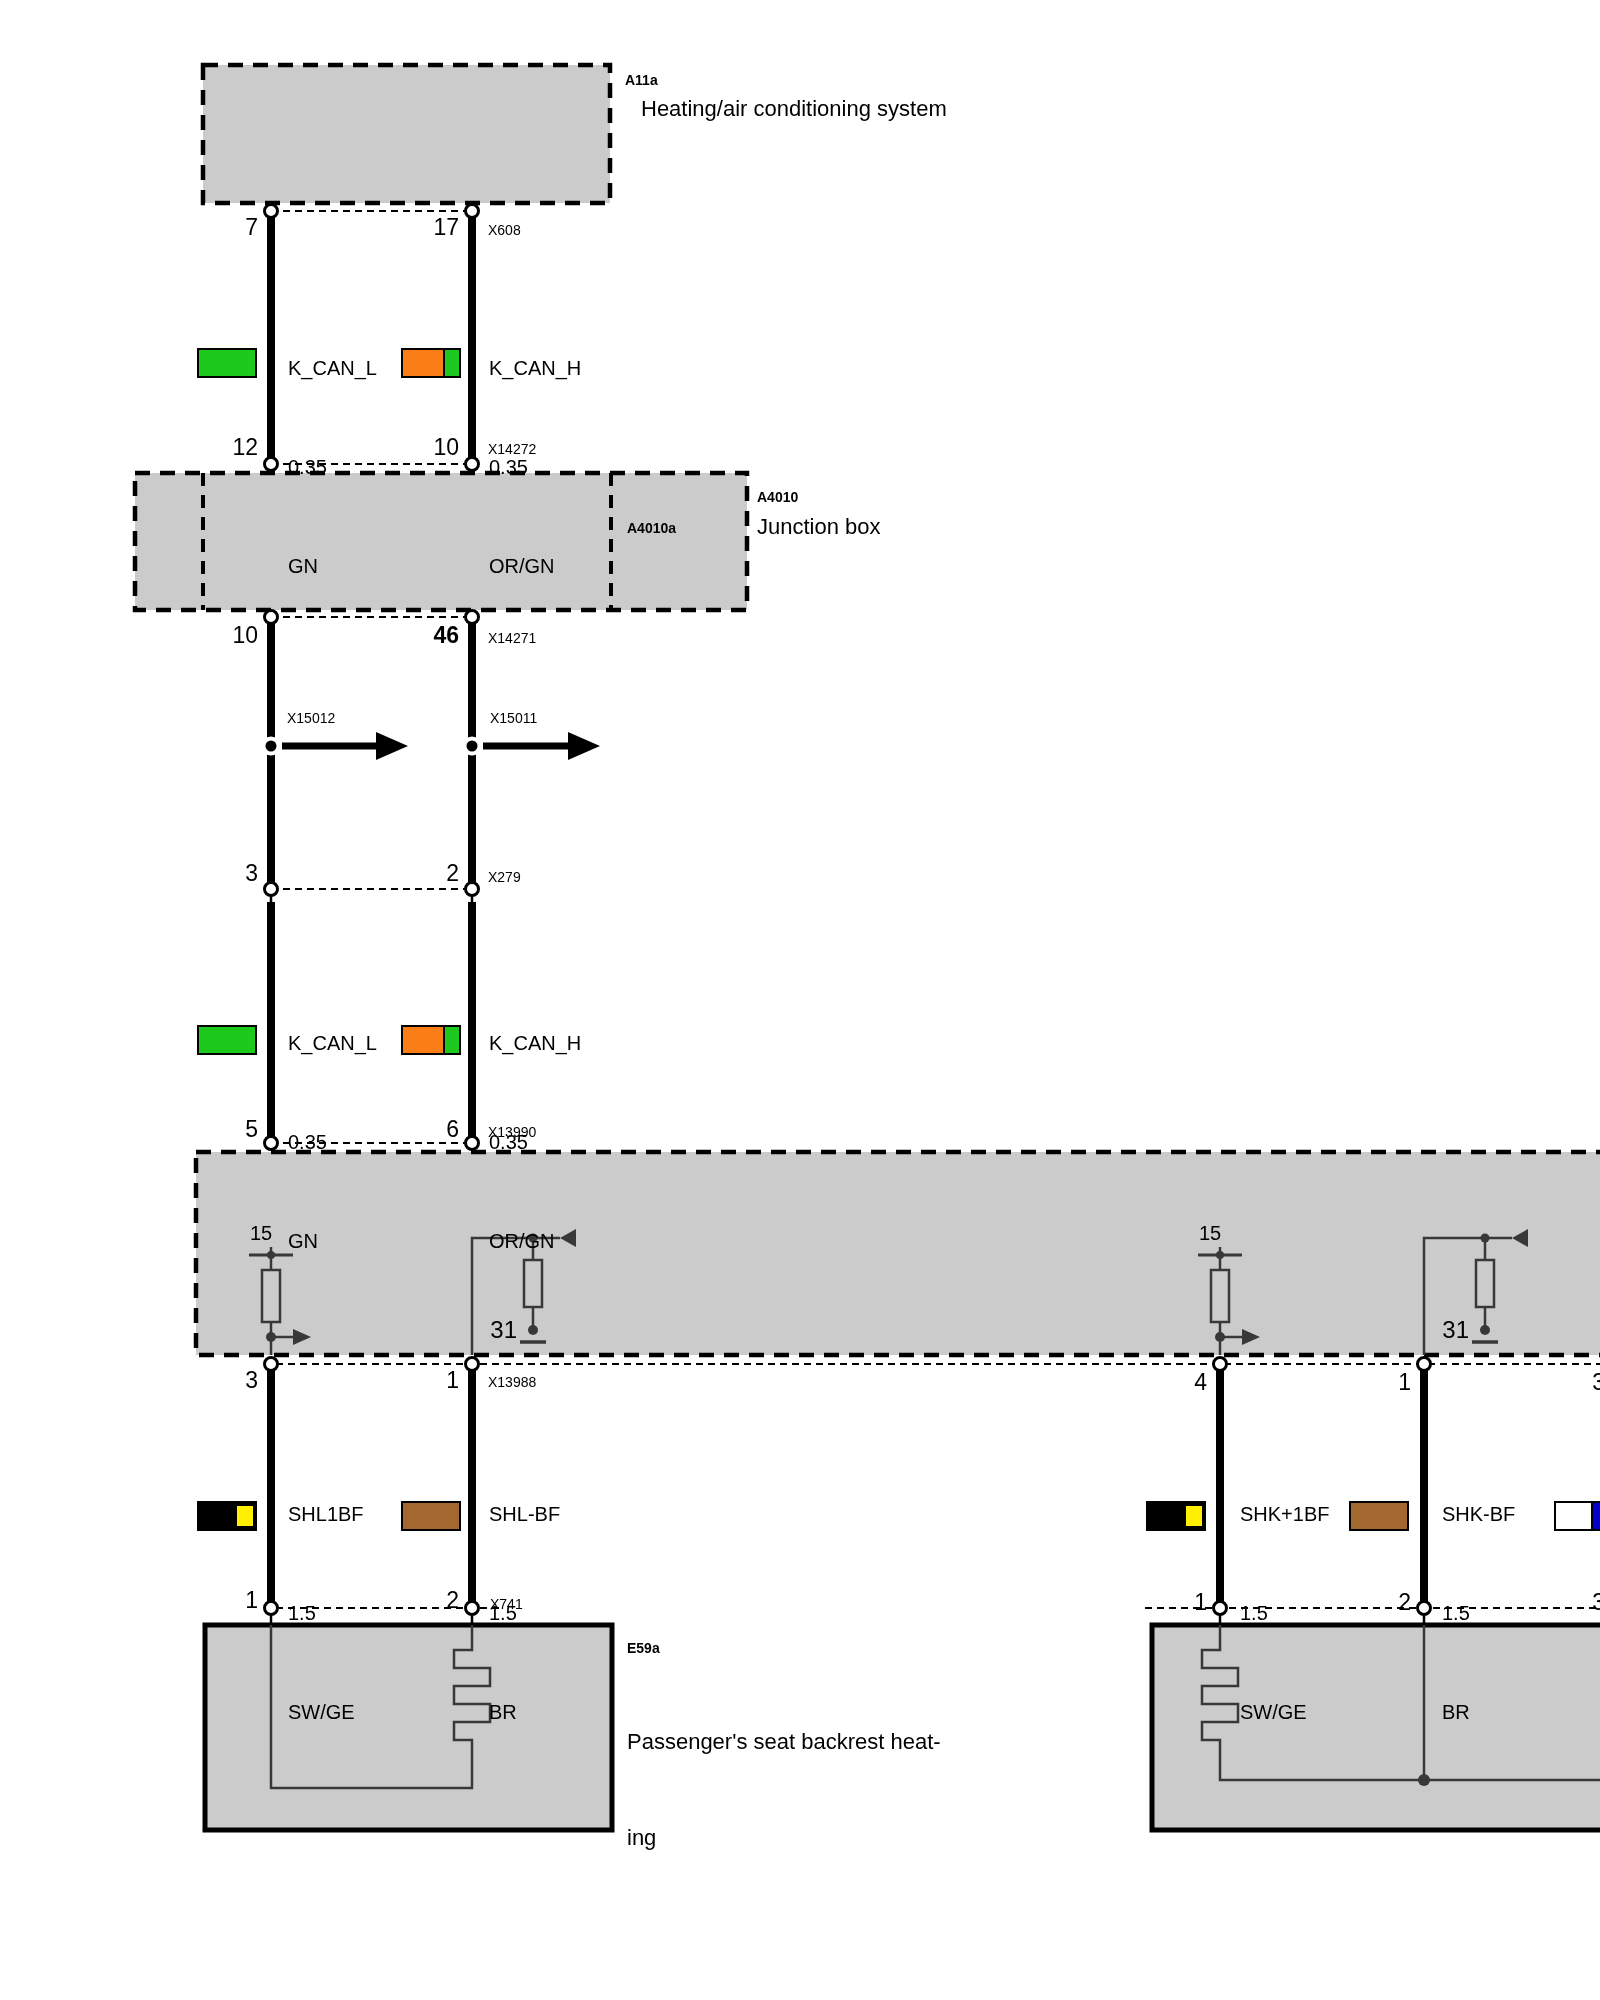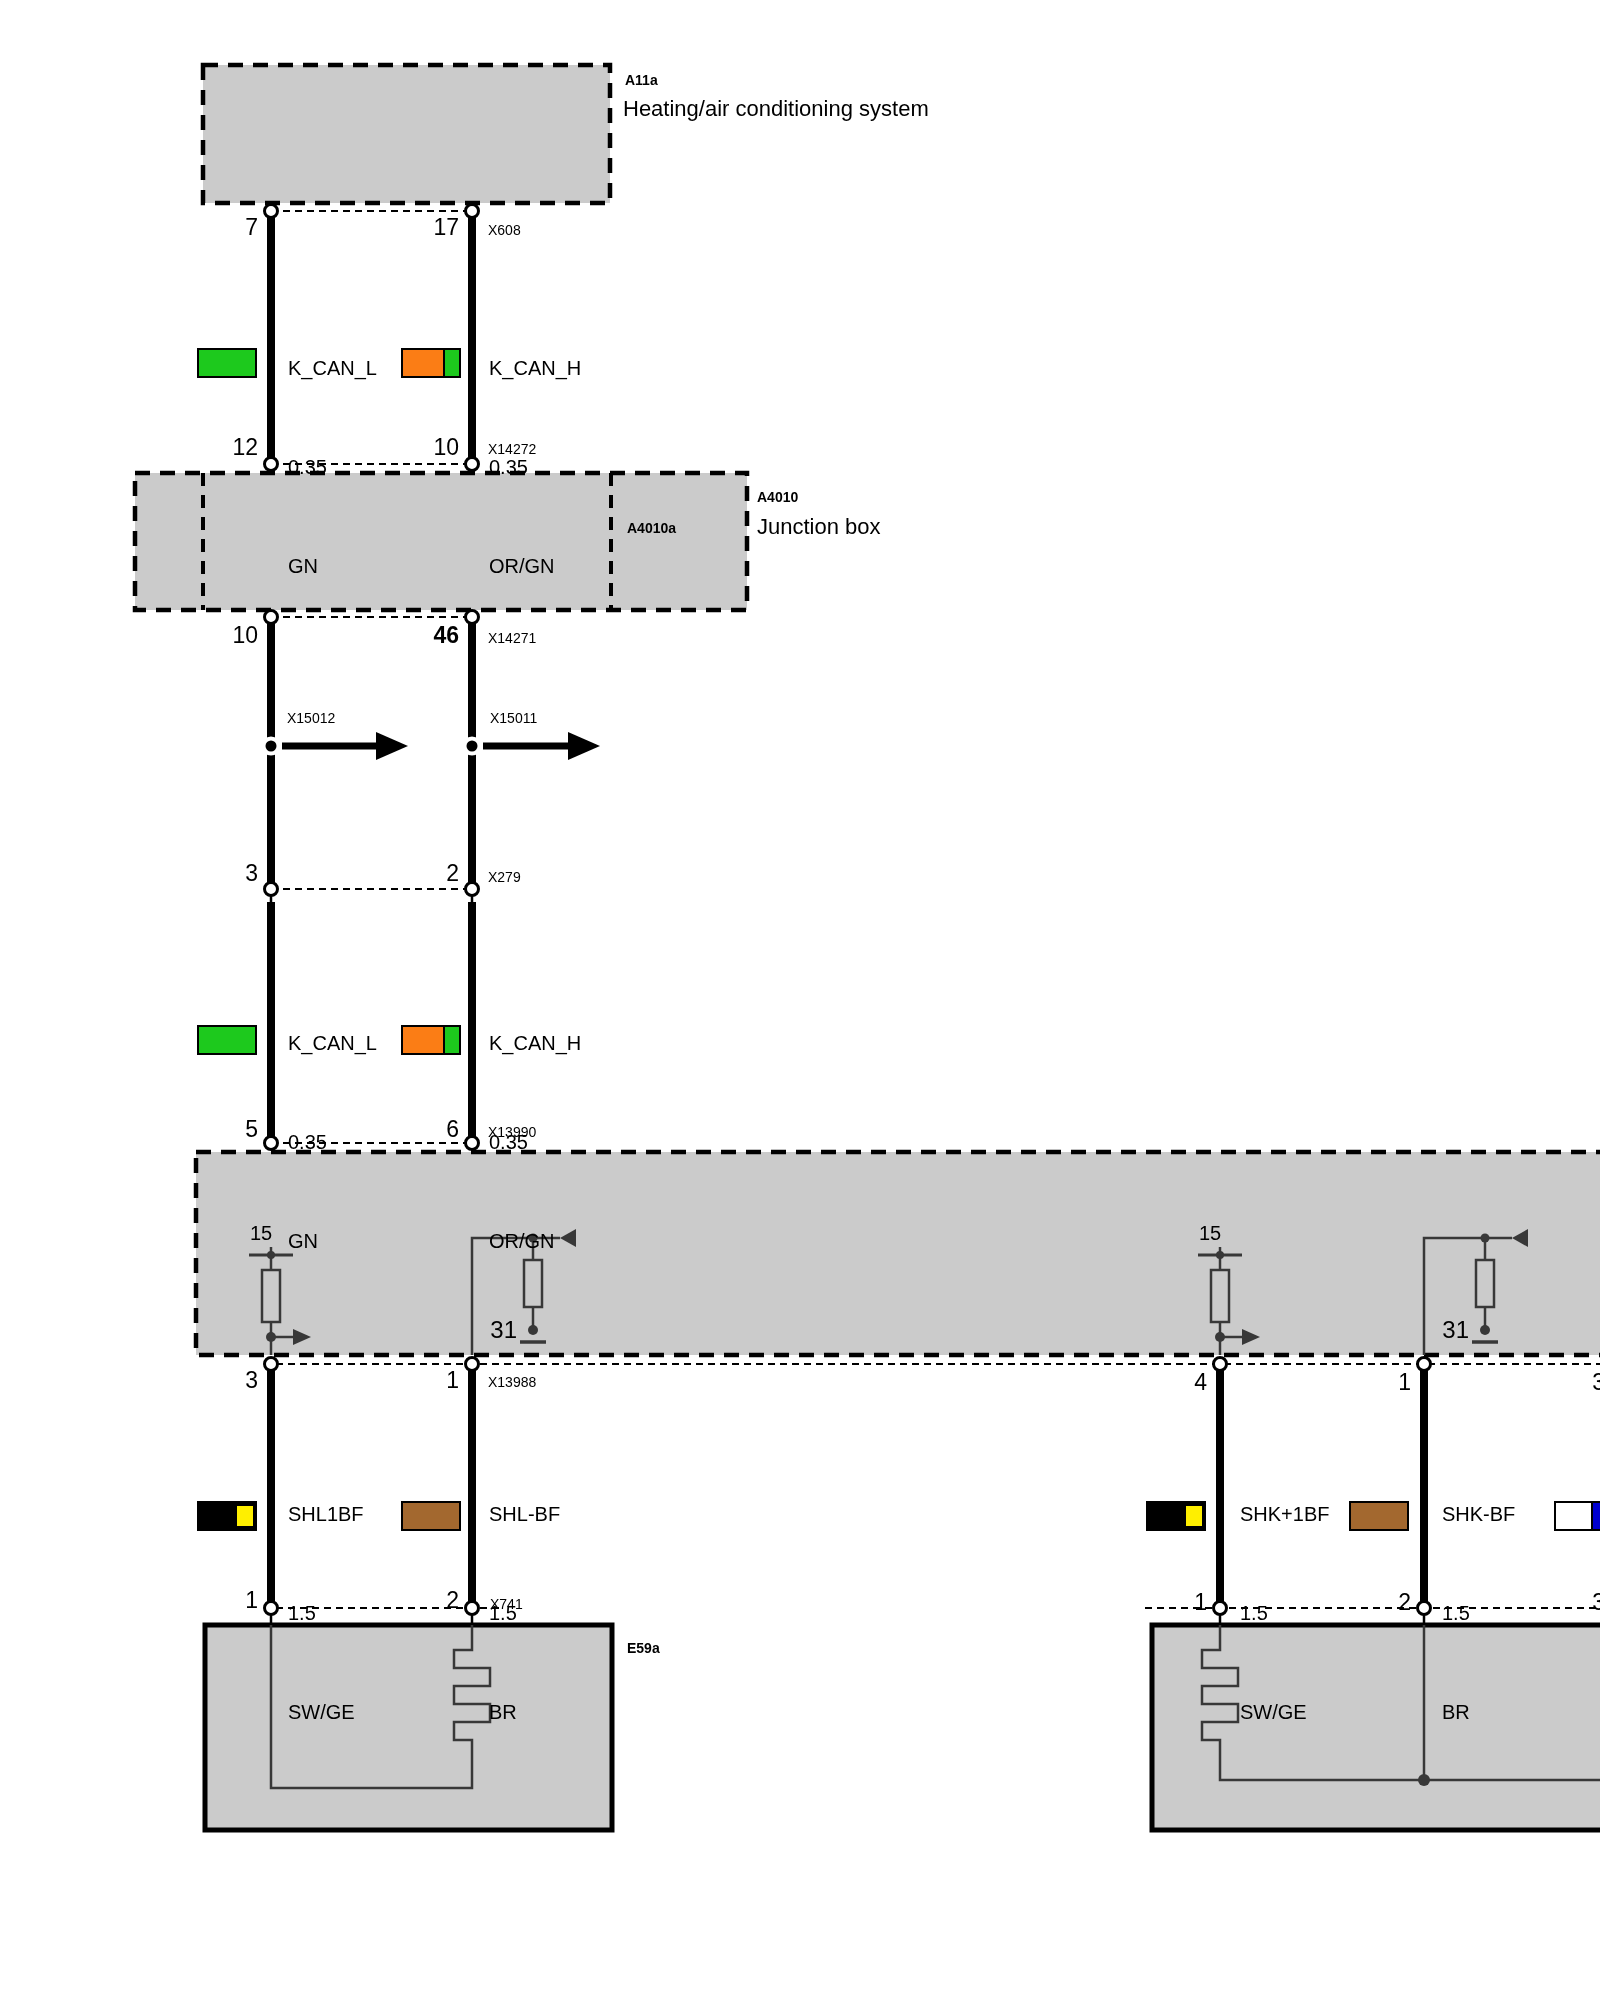--- a/index.html
+++ b/index.html
@@ -167,27 +167,31 @@
     <rect x="1147" y="1502" width="58" height="28" fill="#000000"></rect>
     <rect x="1185" y="1505" width="18" height="22" fill="#FFEF00"></rect>
     <rect x="1350" y="1502" width="58" height="28" fill="#A3682F"></rect>
 
     <rect x="1555" y="1502" width="58" height="28" fill="#FFFFFF"></rect>
     <rect x="1592" y="1502" width="21" height="28" fill="#0000D0"></rect>
   </g>
 </svg>
 
 <div class="txt ref" style="left:625px;top:72px;">A11a</div>
-<div class="txt title" style="left:623px;top:93px;text-align:center;">Heating/air conditioning system</div>
+<div class="txt title" style="left:641px;top:93px;text-align:center;">Heating/air conditioning system</div>
 
 <div class="txt ref" style="left:757px;top:489px;">A4010</div>
 <div class="txt title" style="left:757px;top:511px;">Junction box</div>
 <div class="txt ref" style="left:627px;top:520px;">A4010a</div>
 
 <div class="txt ref" style="left:627px;top:1640px;">E59a</div>
+<div class="txt title" style="left:627px;top:1662px;">
+  <div>Passenger's seat backrest heat-</div>
+  <div>ing</div>
+</div>
 
 <div class="txt lbl" style="left:488px;top:222px;">X608</div>
 <div class="txt lbl" style="left:488px;top:441px;">X14272</div>
 <div class="txt lbl" style="left:488px;top:630px;">X14271</div>
 <div class="txt lbl" style="left:488px;top:869px;">X279</div>
 <div class="txt lbl" style="left:488px;top:1124px;">X13990</div>
 <div class="txt lbl" style="left:488px;top:1374px;text-align:center;">X13988</div>
 <div class="txt lbl" style="left:490px;top:1596px;">X741</div>
 
 <div class="txt lbl" style="left:287px;top:710px;">X15012</div>

